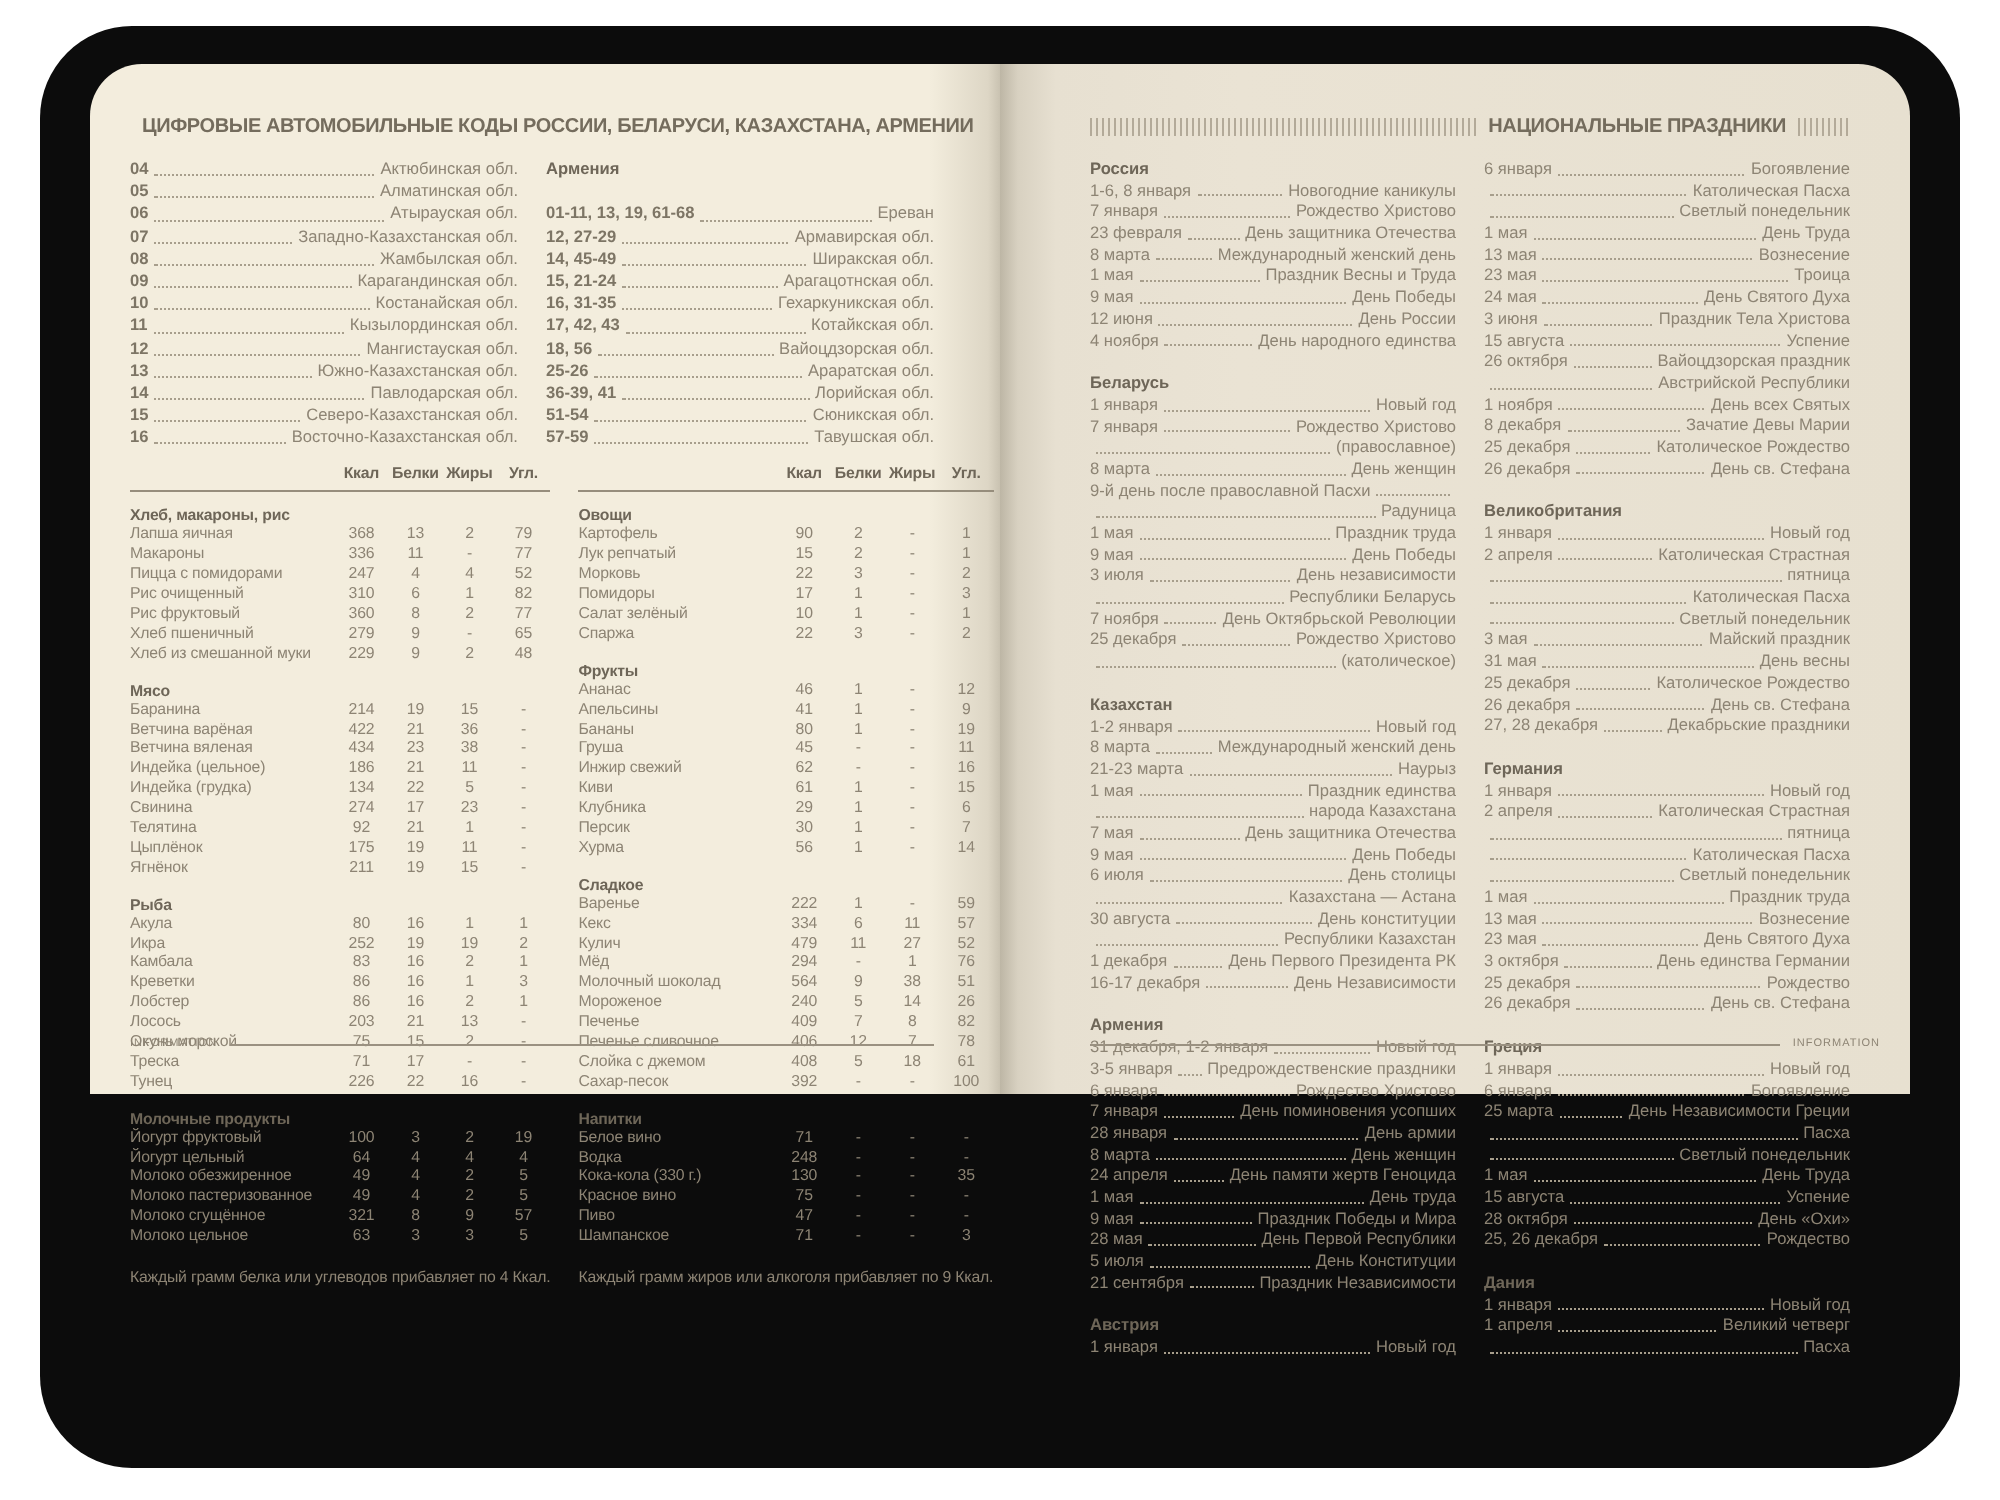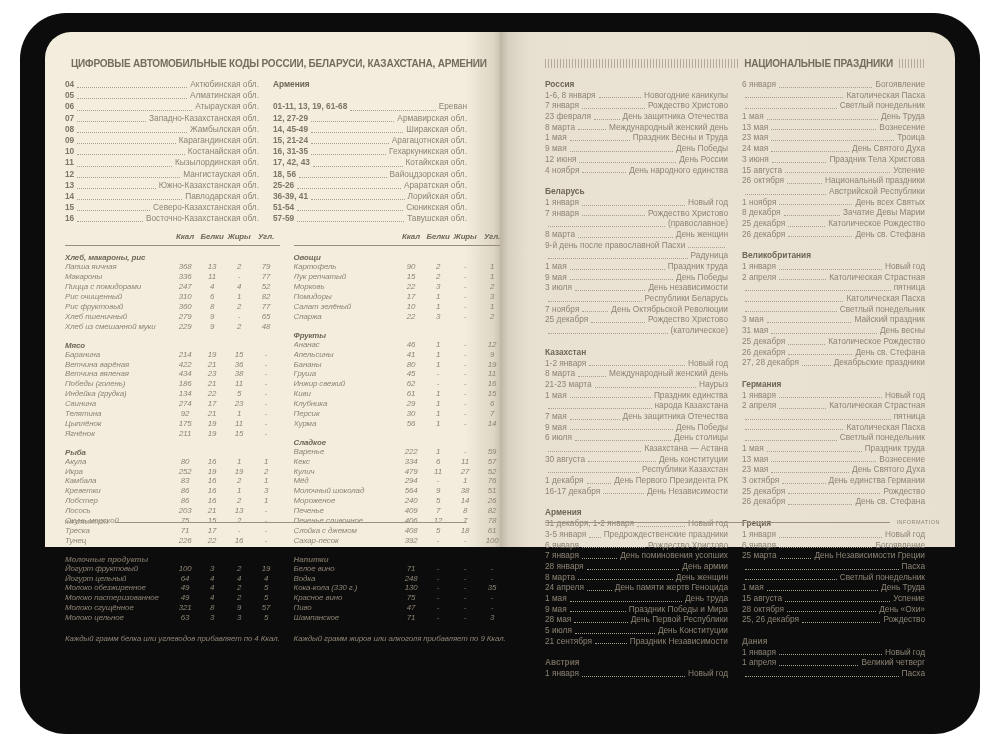--- a/index.html
+++ b/index.html
@@ -35,21 +35,21 @@
   .codes { display:flex; gap:14px; margin-bottom:2px; }
   .ccol { flex:1 1 0; font-size:8.3px; }
   .ccol .lrow, .ccol .chead { height:11.2px; line-height:11.2px;justify-content:flex-end; }
   .ccol .d { font-weight:bold; color:#7d7565; }
   .chead { font-weight:bold; color:#6e6658; }
   .cgap { height:11.2px; }
 
   
   .t2 { margin-top:14px; }
   .food { display:flex; gap:14px; margin-top:8px; }
-  .fcolumn { flex:1 1 0; font-size:7.9px; letter-spacing:-0.1px;font-style:italic; }
+  .fcolumn { flex:1 1 0; font-size:7.9px; letter-spacing:-0.1px; }
   .frow { display:flex; height:9.9px; line-height:9.9px; }
   .fname { flex:1 1 auto; white-space:nowrap; overflow:hidden; }
   .fc { width:27px; text-align:center; white-space:nowrap; }
   .fhead { font-weight:bold; color:#6e6658; border-bottom:1px solid #968d7c;
     height:13px; padding-bottom:13px; margin-bottom:7px; }
   .fgh { font-weight:bold; color:#6e6658; }
   .fgap { height:9px; }
   .note { margin-top:11px; font-size:7.9px; letter-spacing:-0.1px; white-space:nowrap; }
 
   
@@ -290,21 +290,21 @@
                 <span class="fc">-</span>
               </div>
               <div class="frow">
                 <span class="fname">Ветчина вяленая</span>
                 <span class="fc">434</span>
                 <span class="fc">23</span>
                 <span class="fc">38</span>
                 <span class="fc">-</span>
               </div>
               <div class="frow">
-                <span class="fname">Победы (голень)</span>
+                <span class="fname">Индейка (цельное)</span>
                 <span class="fc">186</span>
                 <span class="fc">21</span>
                 <span class="fc">11</span>
                 <span class="fc">-</span>
               </div>
               <div class="frow">
                 <span class="fname">Индейка (грудка)</span>
                 <span class="fc">134</span>
                 <span class="fc">22</span>
                 <span class="fc">5</span>
@@ -994,21 +994,21 @@
               <span class="n">Праздник Тела Христова</span>
             </div>
             <div class="lrow">
               <span class="d">15 августа</span>
               <span class="dots"></span>
               <span class="n">Успение</span>
             </div>
             <div class="lrow">
               <span class="d">26 октября</span>
               <span class="dots"></span>
-              <span class="n">Национальный праздники</span>
+              <span class="n">Вайоцдзорская праздник</span>
             </div>
             <div class="lrow">
               <span class="d"></span>
               <span class="dots"></span>
               <span class="n">Австрийской Республики</span>
             </div>
             <div class="lrow">
               <span class="d">1 ноября</span>
               <span class="dots"></span>
               <span class="n">День всех Святых</span>

